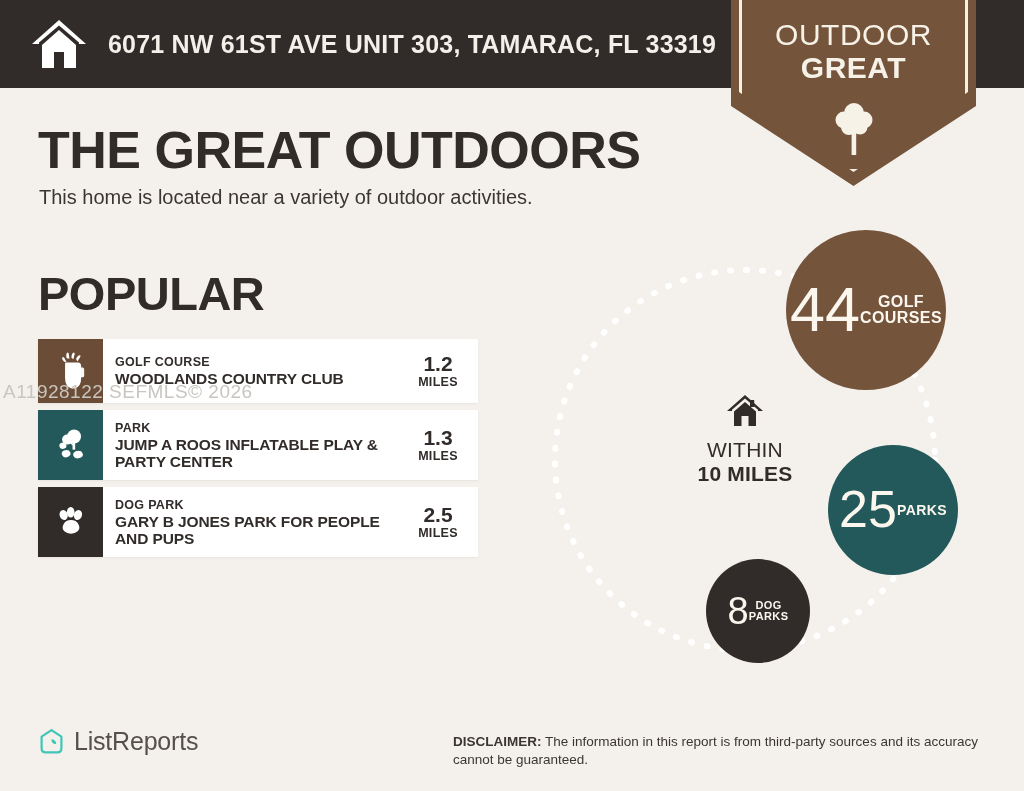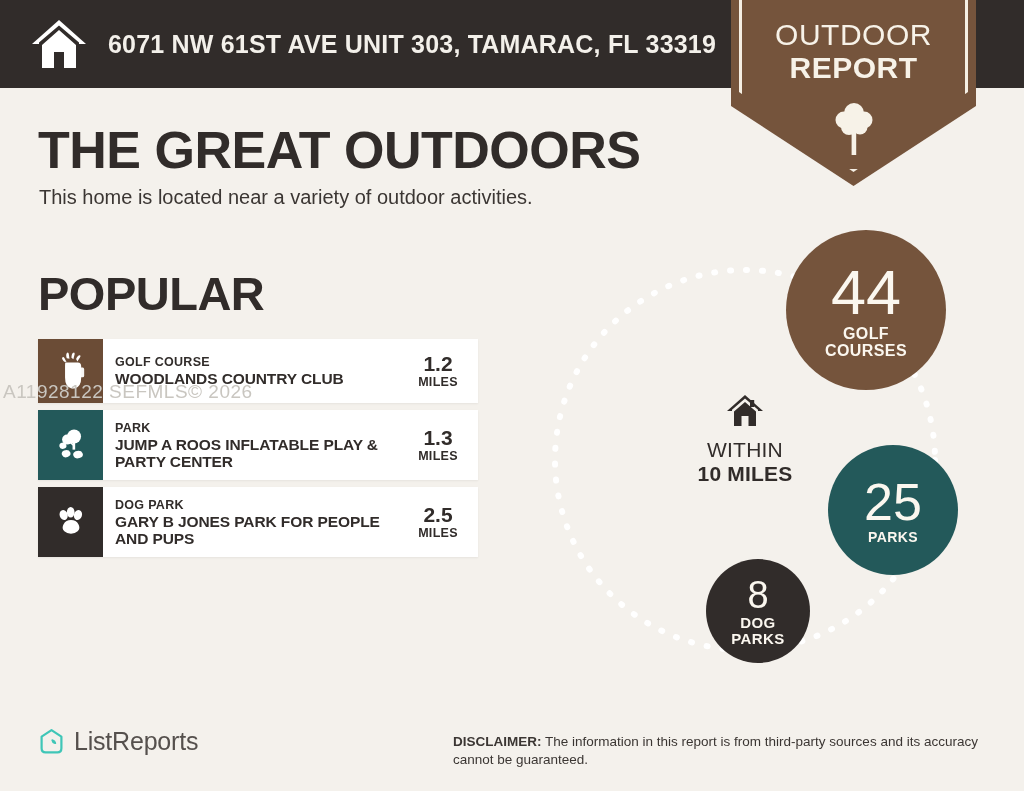--- a/index.html
+++ b/index.html
@@ -96,39 +96,39 @@
     position:absolute; left:3px; top:381px; font-size:19px; color:#c9c6c0;
     letter-spacing:.5px; z-index:5; pointer-events:none; white-space:nowrap;
   }
 
   
   #infographic{ position:absolute; left:540px; top:228px; width:470px; height:460px; }
   #dotted-circle{ position:absolute; left:0; top:0; }
 
   .stat-circle{
     position:absolute; border-radius:50%;
-    display:flex; flex-direction:column; align-items:center; justify-content:center;
+    display:flex; align-items:center; justify-content:center;
   }
   .stat-num{ color:#fbf7ef; font-weight:400; line-height:1; }
   .stat-label{
     color:#fbf7ef; font-weight:700; text-align:center; letter-spacing:.4px;
     line-height:1.02;
   }
 
   #circle-golf{ left:246px; top:2px; width:160px; height:160px; background:#75543c; }
   #circle-golf .stat-num{ font-size:63px; margin-bottom:2px; }
   #circle-golf .stat-label{ font-size:16px; }
 
   #circle-parks{ left:288px; top:217px; width:130px; height:130px; background:#23595a; }
   #circle-parks .stat-num{ font-size:52px; margin-bottom:2px; }
   #circle-parks .stat-label{ font-size:14px; }
 
   #circle-dogparks{ left:166px; top:331px; width:104px; height:104px; background:#312c2a; }
   #circle-dogparks .stat-num{ font-size:38px; margin-bottom:1px; }
-  #circle-dogparks .stat-label{ font-size:15px; }
+  #circle-dogparks .stat-label{ font-size:11px; }
 
   #within-block{
     position:absolute; left:120px; top:166px; width:170px; text-align:center;
   }
   #within-home-icon{ width:38px; height:33px; display:inline-block; }
   #within-line1{ font-size:21px; color:#312c2a; font-weight:400; margin-top:7px; letter-spacing:.2px; }
   #within-line2{ font-size:21px; color:#312c2a; font-weight:700; letter-spacing:.2px; }
 
   
   #footer-logo{ position:absolute; left:38px; top:727px; display:flex; align-items:center; }
@@ -150,21 +150,21 @@
       <path fill="#ffffff" d="M29 12 L46 27 L46 50 L34 50 L34 34 L24 34 L24 50 L12 50 L12 27 Z"></path>
     </svg>
   </span>
   <span id="header-address">6071 NW 61ST AVE UNIT 303, TAMARAC, FL 33319</span>
 </div>
 
 <div id="badge">
   <div id="badge-inner-outline"></div>
   <div id="badge-title">
     <div class="l1">OUTDOOR</div>
-    <div class="l2">REPORT</div>
+    <div class="l2">GREAT</div>
   </div>
   <span id="badge-tree-icon">
     <svg viewBox="0 0 48 56" width="48" height="56" aria-hidden="true">
       <g fill="#f7f2e8">
         <circle cx="24" cy="13" r="10"></circle>
         <circle cx="14" cy="20" r="8.5"></circle>
         <circle cx="34" cy="20" r="8.5"></circle>
         <circle cx="19" cy="27" r="8"></circle>
         <circle cx="30" cy="27" r="7.5"></circle>
         <rect x="21.6" y="24" width="4.6" height="31"></rect>

